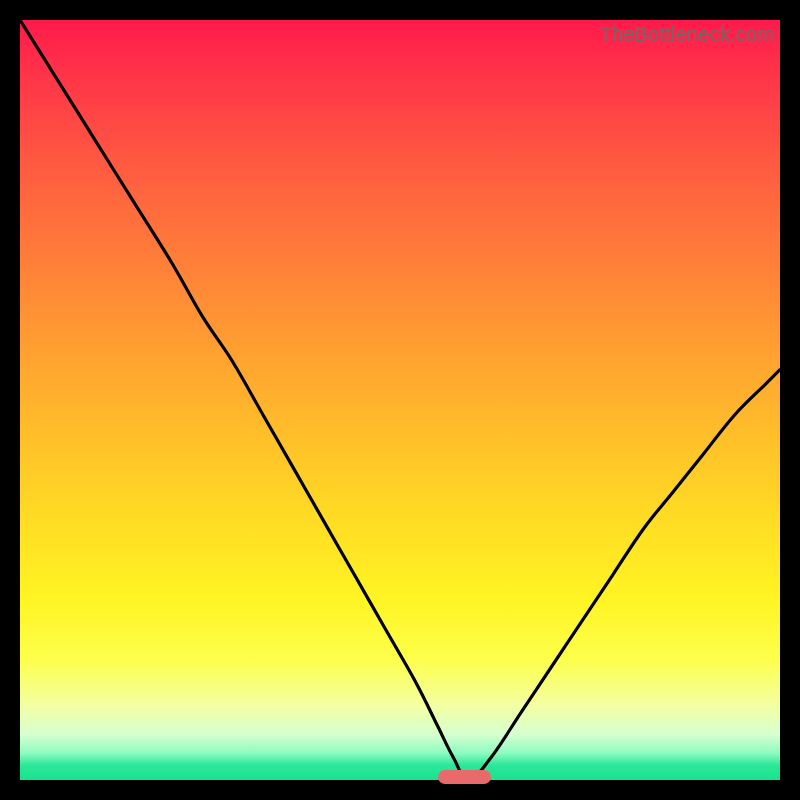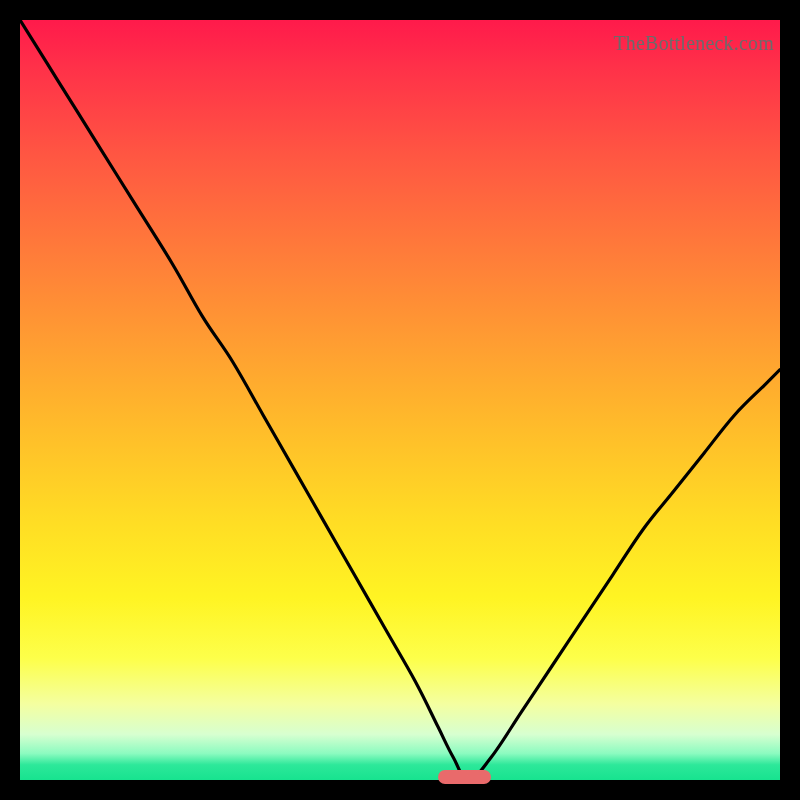--- a/index.html
+++ b/index.html
@@ -28,23 +28,23 @@
       #fdff4a 84%,
       #f4ffa0 90%,
       #d7ffd0 94%,
       #8cfbc0 96.5%,
       #2de89a 98%,
       #17e38f 100%
     );
   }
   .watermark {
     position: absolute;
-    top: 12px;
+    top: 3px;
     right: 6px;
-    font-family: Liberation Serif, serif;
+    font-family: Liberation Sans, sans-serif;
     font-size: 20px;
     color: #6b6b6b;
     letter-spacing: 0.2px;
   }
   svg.curve {
     position: absolute;
     left: 0; top: 0;
     width: 760px; height: 760px;
   }
   .marker {

